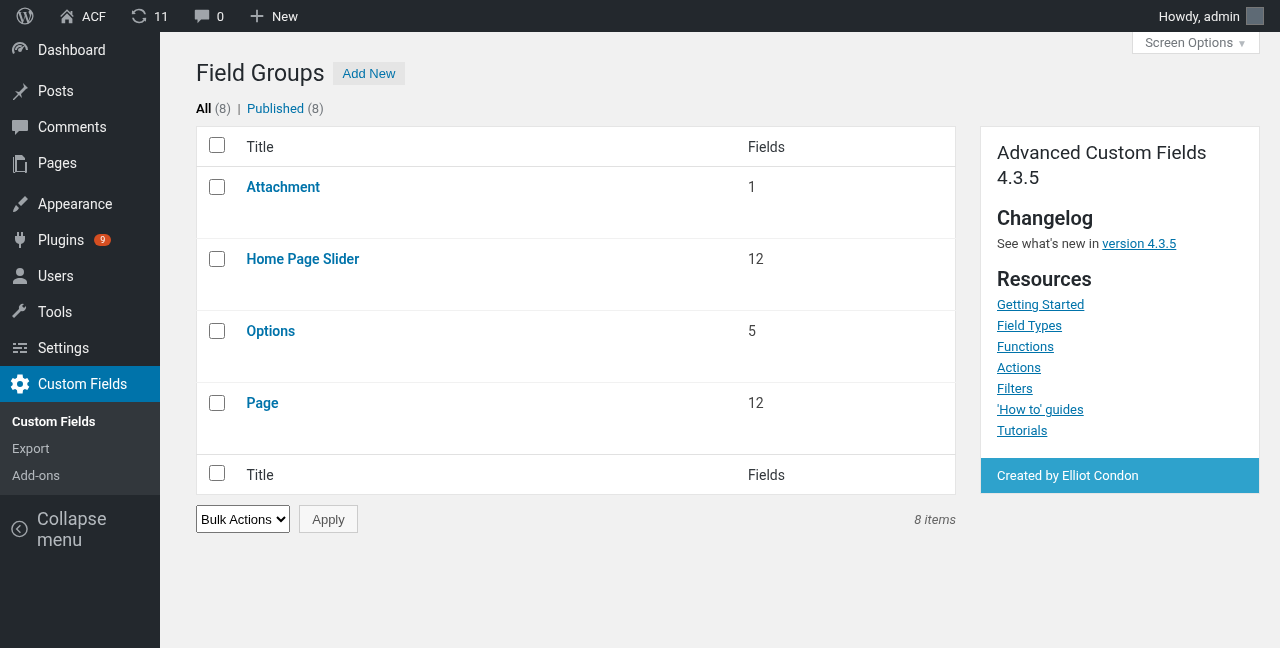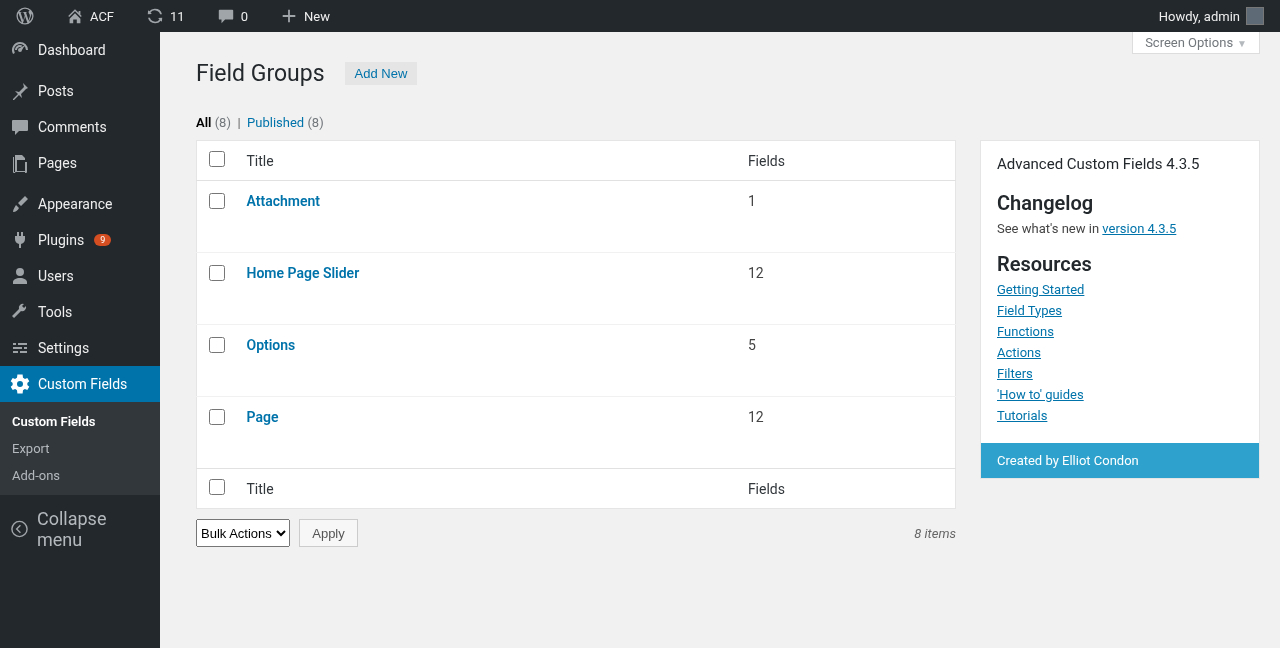--- a/index.html
+++ b/index.html
@@ -1,21 +1,21 @@
 <!DOCTYPE html>
 <html><head>
 <meta charset="utf-8">
 <style>
 * { box-sizing: border-box; margin: 0; padding: 0; }
 body { font-family: -apple-system, BlinkMacSystemFont, "Segoe UI", Roboto, sans-serif; font-size: 13px; color: #444; background: #f1f1f1; }
 a { text-decoration: none; }
 
 
 .admin-bar { height: 32px; background: #23282d; color: #eee; display: flex; align-items: center; justify-content: space-between; padding: 0 8px; font-size: 13px; }
-.admin-bar-left, .admin-bar-right { display: flex; align-items: center; gap: 16px; }
+.admin-bar-left, .admin-bar-right { display: flex; align-items: center; gap: 8px; }
 .admin-bar-item { display: flex; align-items: center; gap: 6px; padding: 0 8px; height: 32px; color: #eee; cursor: pointer; }
 .admin-bar svg { width: 18px; height: 18px; fill: #a0a5aa; }
 .avatar-box { width: 18px; height: 18px; background: #5e6a75; border: 1px solid #777; }
 
 
 .wrap { display: flex; min-height: calc(100vh - 32px); }
 
 
 .sidebar { width: 160px; background: #23282d; color: #eee; font-size: 14px; }
 .menu-item { display: flex; align-items: center; gap: 8px; padding: 8px 10px; color: #eee; cursor: pointer; position: relative; }
@@ -29,21 +29,21 @@
 .submenu-item { padding: 6px 12px; color: #b4b9be; font-size: 13px; cursor: pointer; }
 .submenu-item.current { color: #fff; font-weight: 600; }
 .collapse { display: flex; align-items: center; gap: 8px; padding: 8px 10px; color: #b4b9be; cursor: pointer; font-size: 18px; }
 .collapse svg { width: 20px; height: 20px; fill: #a0a5aa; }
 
 
 .content { flex: 1; padding: 10px 20px 40px 36px; position: relative; }
 .screen-options { position: absolute; top: 0; right: 20px; background: #fff; border: 1px solid #ddd; border-top: none; padding: 3px 12px; color: #72777c; font-size: 13px; cursor: pointer; }
 .screen-options .tri { font-size: 10px; margin-left: 4px; color: #b4b9be; }
 
-.page-heading { display: flex; align-items: center; gap: 20px; margin: 18px 0 28px 0; }
+.page-heading { display: flex; align-items: center; gap: 8px; margin: 18px 0 14px 0; }
 .page-heading h1 { font-size: 23px; font-weight: 400; color: #23282d; }
 .add-new-btn { background: #e5e5e5; border: none; color: #0073aa; padding: 4px 10px; font-size: 13px; cursor: pointer; }
 
 .subsubsub { font-size: 13px; color: #666; margin-bottom: 10px; }
 .subsubsub .link { color: #0073aa; cursor: pointer; }
 .subsubsub .cur { color: #000; font-weight: 600; }
 .subsubsub .count { color: #72777c; }
 
 
 .cols { display: flex; gap: 24px; }
@@ -62,21 +62,21 @@
 
 
 .tablenav { display: flex; justify-content: space-between; align-items: center; margin-top: 10px; }
 .bulk select { height: 28px; font-size: 13px; }
 .apply-btn { height: 28px; padding: 0 12px; background: #f7f7f7; border: 1px solid #ccc; color: #555; cursor: pointer; font-size: 13px; margin-left: 6px; }
 .items-count { color: #666; font-style: italic; }
 
 
 .panel { background: #fff; border: 1px solid #e5e5e5; }
 .panel-body { padding: 14px 16px; }
-.panel h2 { font-size: 15px; font-weight: 400; color: #23282d; margin-bottom: 4px; line-height: 1.3; }
+.panel h2 { font-size: 19px; font-weight: 400; color: #23282d; margin-bottom: 4px; line-height: 1.3; }
 .panel h3 { font-size: 20px; font-weight: 600; color: #23282d; margin-top: 16px; margin-bottom: 6px; }
 .panel p { font-size: 13px; color: #444; }
 .panel ul { list-style: none; margin-top: 4px; }
 .panel li { margin: 6px 0; }
 .panel a, .panel .link { color: #0073aa; text-decoration: underline; cursor: pointer; }
 .panel-footer { background: #2ea2cc; color: #fff; padding: 10px 16px; font-size: 13px; }
 </style>
 </head>
 <body>
 

